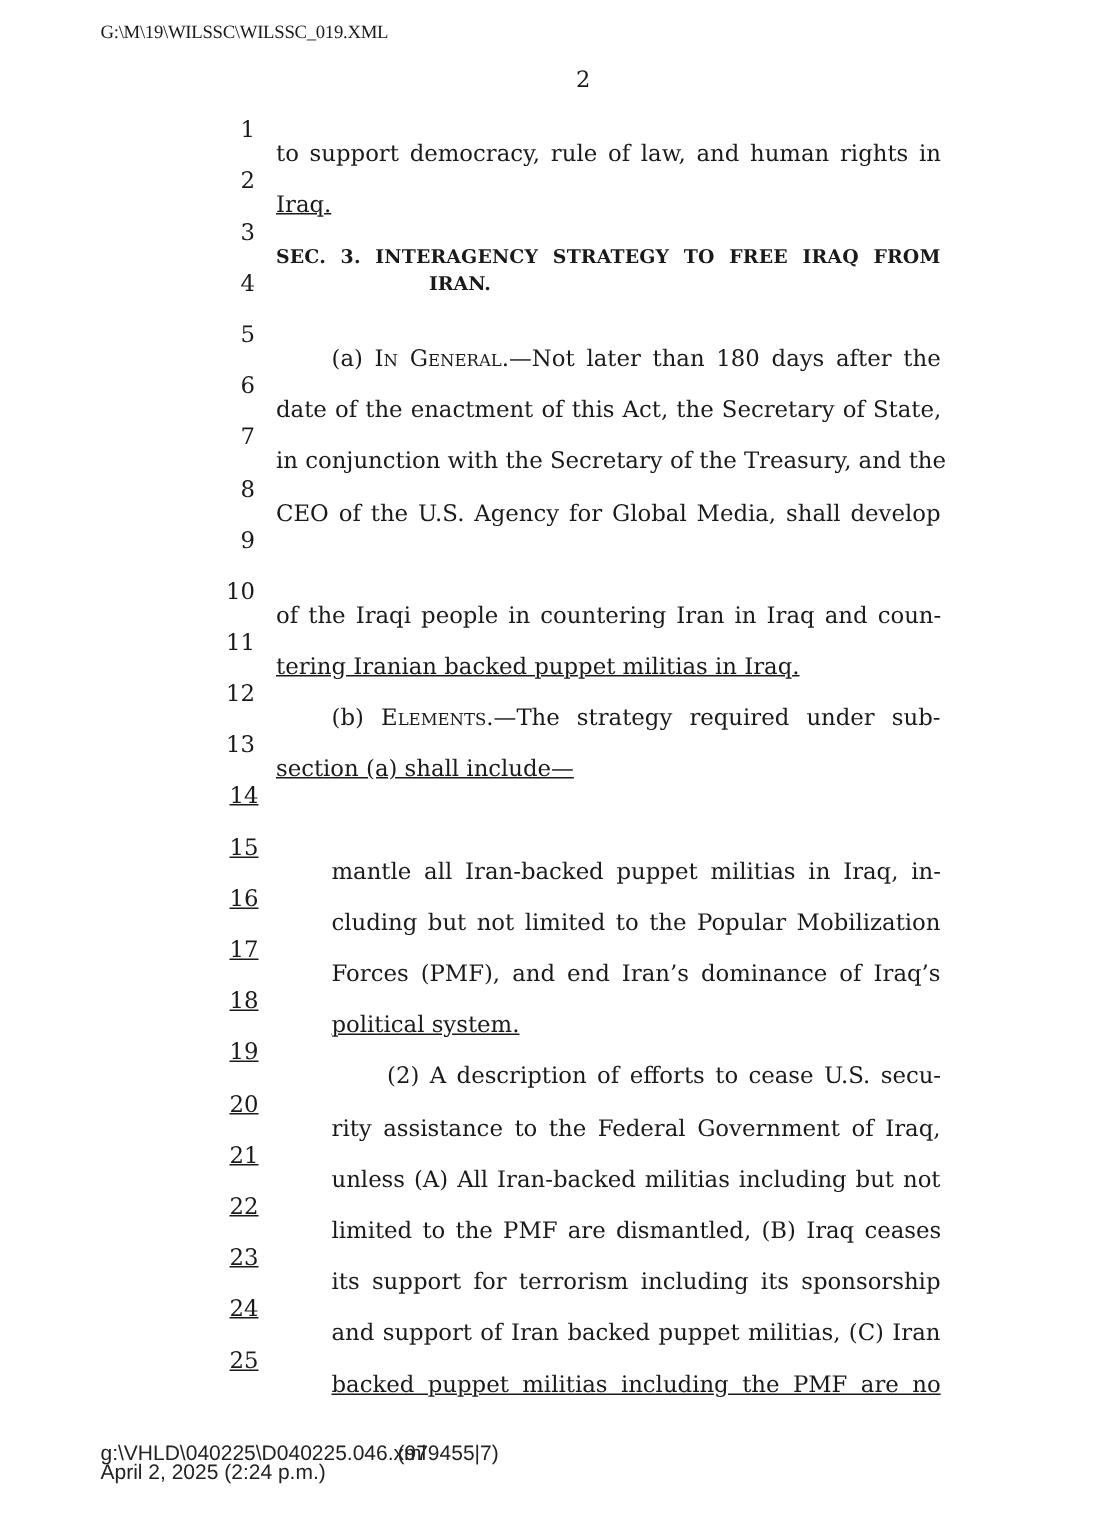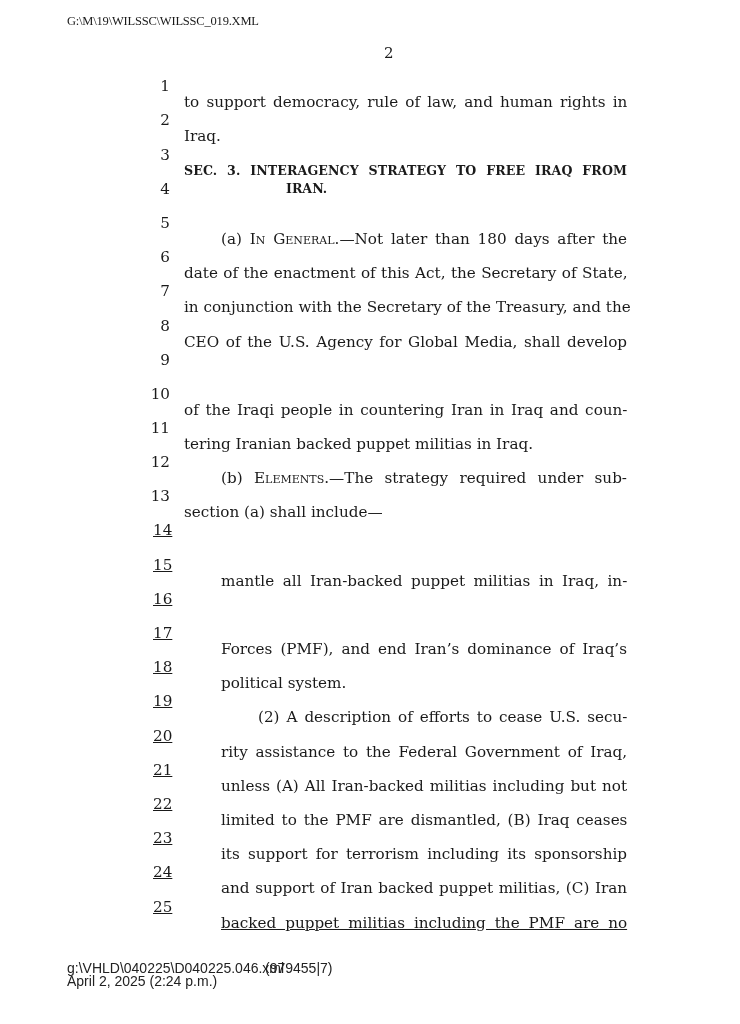--- a/index.html
+++ b/index.html
@@ -19,21 +19,21 @@
   .ln {
     position: absolute; top: 0; font-family: "DejaVu Serif", serif; font-size: 15.2px;
   }
   .ln.r { right: 570px; text-align: right; }
   .ln.l { left: 153px; text-decoration: underline; }
   .txt {
     position: absolute; top: 16px; left: 184px; width: 443px;
     text-align: justify; text-align-last: justify; white-space: nowrap;
   }
   .txt.ind1 { left: 221px; width: 406px; }
-  .txt.last { text-align-last: left; }
+  .txt.last { text-align-last: left; text-decoration: underline; }
   .pad-a { padding-left: 37px; }
   .pad-b { padding-left: 37px; }
   .txt span.sc { font-variant: small-caps; }
   .heading {
     font-weight: bold; font-size: 12.6px; letter-spacing: 0.1px;
   }
   .heading-cont { position: absolute; top: 0; left: 286px; font-weight: bold; font-size: 12.6px; }
   .footer {
     position: absolute; left: 67px; top: 962px;
     font-family: "Liberation Sans", sans-serif; font-size: 14px; line-height: 13px; color: #222;
@@ -103,20 +103,21 @@
   <div class="line" style="top:520px">
     <span class="ln l">14</span>
     <span class="txt ind1" style="word-spacing: 2.71429px;"><span class="pad-a"></span></span>
   </div>
   <div class="line" style="top:555px">
     <span class="ln l">15</span>
     <span class="txt ind1" style="word-spacing: 3.71429px;">mantle all Iran-backed puppet militias in Iraq, in-</span>
   </div>
   <div class="line" style="top:589px">
     <span class="ln l">16</span>
+    <span class="txt ind1" style="word-spacing: 2.14286px;">cluding but not limited to the Popular Mobilization</span>
   </div>
   <div class="line" style="top:623px">
     <span class="ln l">17</span>
     <span class="txt ind1" style="word-spacing: 3.14286px;">Forces (PMF), and end Iran’s dominance of Iraq’s</span>
   </div>
   <div class="line" style="top:657px">
     <span class="ln l">18</span>
     <span class="txt ind1 last">political system.</span>
   </div>
   <div class="line" style="top:691px">

